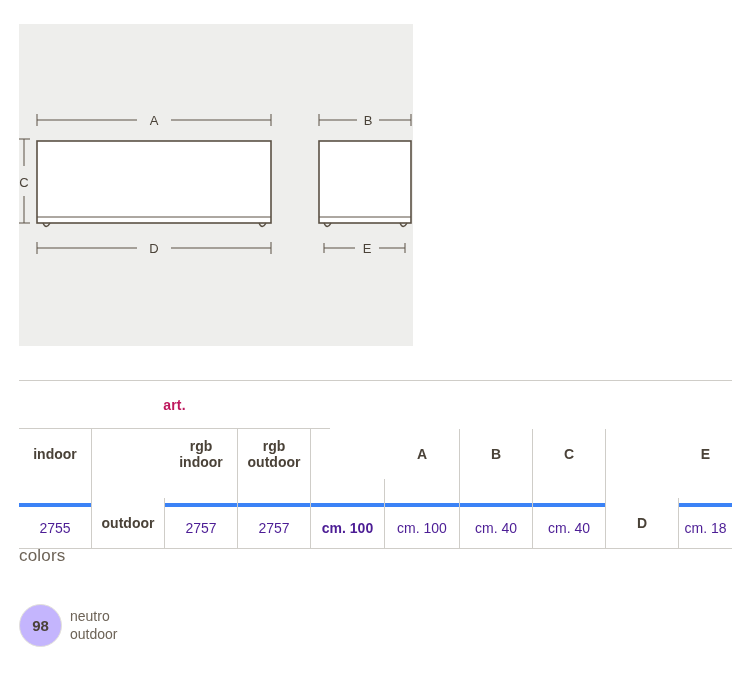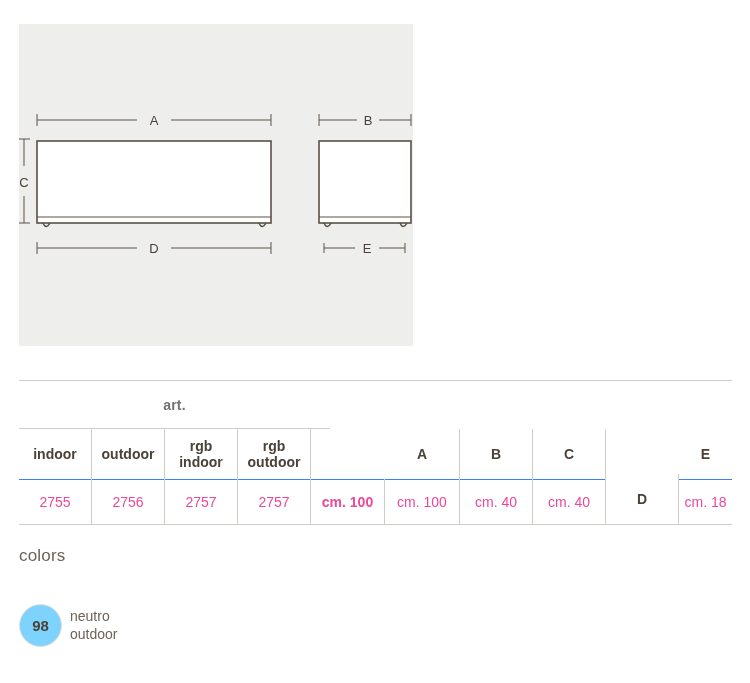--- a/index.html
+++ b/index.html
@@ -57,21 +57,21 @@
     display: flex;
     align-items: center;
     border-bottom: 1px solid #cfcdc8;
     width: 311px;
   }
   .art-label {
     width: 311px;
     text-align: center;
     font-size: 14px;
     font-weight: bold;
-    color: #737373;
+    color: #be185d;
     letter-spacing: 0.2px;
   }
 
   .spec-table {
     display: flex;
     width: 713px;
     border-collapse: collapse;
     align-items: flex-end;
   }
 
@@ -98,23 +98,24 @@
   }
   .col .head .two-line {
     display: block;
   }
   .col .cell {
     height: 45px;
     display: flex;
     align-items: center;
     justify-content: center;
     font-size: 14px;
-    color: #ec4899;
-    border-top: 1px solid #3b82f6;
+    color: #4c1d95;
+    border-top: 4px solid #3b82f6;
     box-sizing: border-box;
+    margin-top: 24px;
   }
   .col.bold-cell .cell {
     font-weight: bold;
   }
 
   
   .c-indoor      { width: 73px; }
   .c-outdoor     { width: 73px; }
   .c-rgbindoor   { width: 73px; }
   .c-rgboutdoor  { width: 73px; }
@@ -145,21 +146,21 @@
     position: absolute;
     left: 19px;
     top: 604px;
     display: flex;
     align-items: center;
   }
   .swatch {
     width: 43px;
     height: 43px;
     border-radius: 50%;
-    background: #7dd3fc;
+    background: #c4b5fd;
     border: 1px solid #e2e0da;
     display: flex;
     align-items: center;
     justify-content: center;
     font-size: 15px;
     font-weight: bold;
     color: #4a4238;
     box-sizing: border-box;
   }
   .color-names {
@@ -239,21 +240,20 @@
 
   <div class="spec-table">
 
     <div class="col c-indoor">
       <div class="head">indoor</div>
       <div class="cell">2755</div>
     </div>
 
     <div class="col c-outdoor">
       <div class="head">outdoor</div>
-      <div class="cell">2756</div>
     </div>
 
     <div class="col c-rgbindoor">
       <div class="head">
         <span class="two-line">
           <span>rgb</span><br>
           <span>indoor</span>
         </span>
       </div>
       <div class="cell">2757</div>

